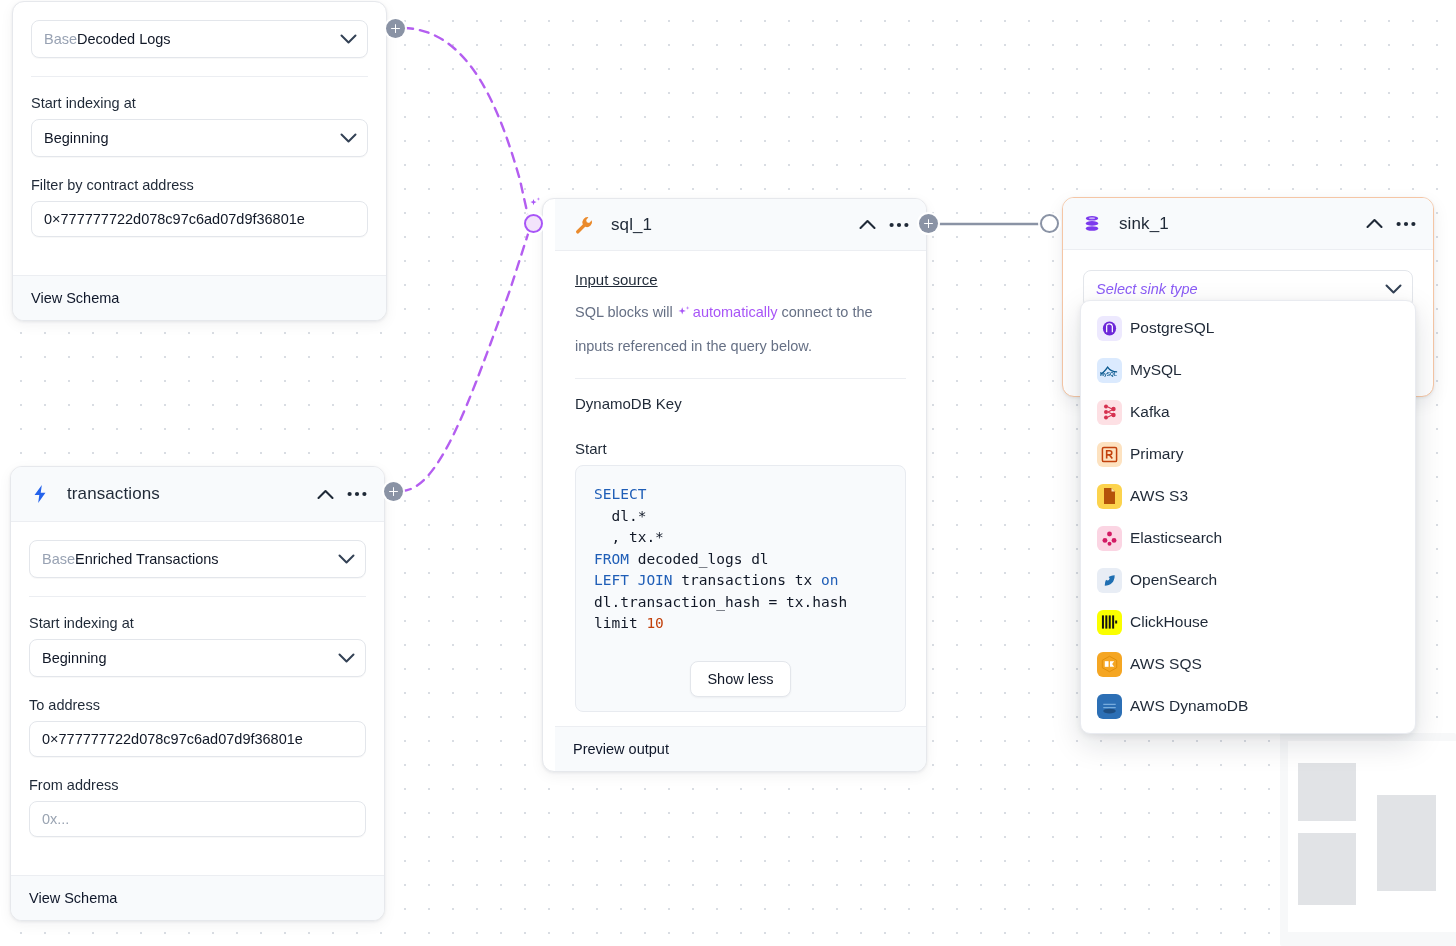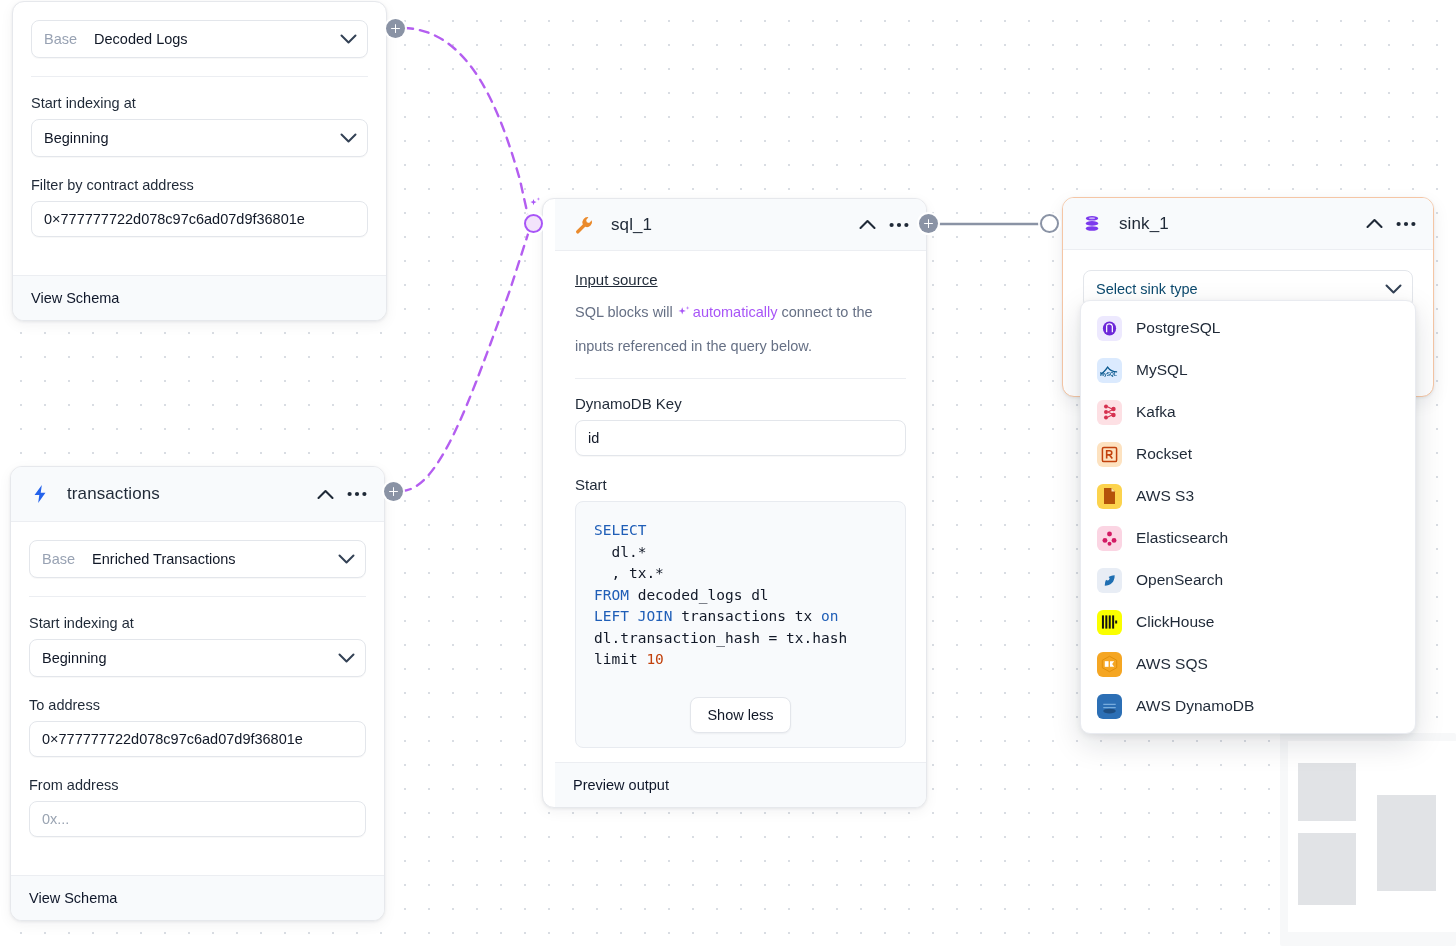--- a/index.html
+++ b/index.html
@@ -80,21 +80,21 @@
     display: flex;
     align-items: center;
     padding: 0 12px;
     font-size: 14.5px;
     color: #111827;
     box-shadow: 0 1px 1px rgba(16,24,40,.03);
     cursor: pointer;
     white-space: nowrap;
     overflow: hidden;
   }
-  .ctl .prefix { color: #98a2b3; margin-right: 17px; text-align: right; }
+  .ctl .prefix { color: #98a2b3; margin-right: 0; text-align: right; }
   .ctl .chev {
     position: absolute; right: 10px; top: 50%;
     transform: translateY(-50%);
     display: flex;
   }
   .ctl.input { cursor: text; }
   .ctl.input .ph { color: #9aa4b2; }
   .divider { height: 1px; background: #eceef2; margin: 18px 0; }
   .spacer-20 { height: 20px; }
 
@@ -196,21 +196,21 @@
     box-shadow: 0 10px 30px rgba(16,24,40,.13), 0 2px 6px rgba(16,24,40,.07);
     padding: 6px 0;
     z-index: 20;
     overflow: hidden;
   }
   .dd-item {
     display: flex; align-items: center;
     height: 42px;
     padding: 0 16px;
     cursor: pointer;
-    gap: 14px;
+    gap: 8px;
   }
   .dd-icon {
     width: 25px; height: 25px;
     border-radius: 6px;
     display: flex; align-items: center; justify-content: center;
     flex: 0 0 auto;
     font-size: 11px; font-weight: 700;
     overflow: hidden;
   }
   .dd-label { font-size: 15.5px; color: #1f2937; white-space: nowrap; }
@@ -347,23 +347,20 @@
     <div class="node-body" style="padding:20px 20px 14px 20px;">
       <div class="field-label" style="font-size:15px;text-decoration:underline;">Input source</div>
       <div class="sql-desc">
         <span>SQL blocks will </span><span class="sparkle"><svg width="14" height="14" viewBox="0 0 14 14">
               <path d="M5.2 2.2 L6.1 5.0 L8.9 5.9 L6.1 6.8 L5.2 9.6 L4.3 6.8 L1.5 5.9 L4.3 5.0 Z" fill="#a855f7"></path>
               <path d="M10.6 1.0 L11.1 2.4 L12.5 2.9 L11.1 3.4 L10.6 4.8 L10.1 3.4 L8.7 2.9 L10.1 2.4 Z" fill="#c084fc"></path>
             </svg></span><span class="magic">automatically</span><span> connect to the inputs referenced in the query below.</span>
       </div>
       <div class="divider" style="margin:16px 0;"></div>
       <div class="field-label" style="font-size:15px;">DynamoDB Key</div>
-      <div class="ctl input" style="height:36px;">
-        <span>id</span>
-      </div>
       <div class="spacer-20"></div>
       <div class="field-label" style="font-size:15px;">Start</div>
       <div class="code-box">
         <pre class="code" id="sql-code"><span class="kw">SELECT</span>
   dl.*
   , tx.*
 <span class="kw">FROM</span> decoded_logs dl
 <span class="kw">LEFT JOIN</span> transactions tx <span class="kw">on</span>
 dl.transaction_hash = tx.hash
 limit <span class="num">10</span></pre>
@@ -394,21 +391,21 @@
       <span class="hdr-btn dots">
         <svg width="20" height="6" viewBox="0 0 20 6">
             <circle cx="2.6" cy="3" r="2.1" fill="#1f2937"></circle>
             <circle cx="10" cy="3" r="2.1" fill="#1f2937"></circle>
             <circle cx="17.4" cy="3" r="2.1" fill="#1f2937"></circle>
           </svg>
       </span>
     </div>
     <div class="node-body" style="padding:20px;">
       <div class="ctl" style="height:38px;">
-        <span style="color:#0c4a6e;">Select sink type</span>
+        <span style="color:#8b5cf6;font-style:italic;">Select sink type</span>
         <span class="chev">
           <svg width="17" height="11" viewBox="0 0 17 11">
               <path d="M1.5 2 L8.5 9 L15.5 2" fill="none" stroke="#334155" stroke-width="2" stroke-linecap="round" stroke-linejoin="round"></path>
             </svg>
         </span>
       </div>
     </div>
   </div>
 
   <div class="dropdown" style="left:1080px; top:300px; width:334px;" id="sink-dropdown">
@@ -444,21 +441,21 @@
         </span>
         <span class="dd-label">Kafka</span>
       </div>
       <div class="dd-item">
         <span class="dd-icon" style="background:#fde2c0;color:#c2410c;">
           <svg width="17" height="17" viewBox="0 0 18 18">
             <rect x="1.5" y="1.5" width="15" height="15" rx="1.5" fill="none" stroke="#c2410c" stroke-width="1.6"></rect>
             <path d="M6 5 h3.2 a2.2 2.2 0 0 1 0 4.4 H6 z M9 9.4 L12 13.2 M6 5 v8.2" stroke="#c2410c" stroke-width="1.7" fill="none"></path>
           </svg>
         </span>
-        <span class="dd-label">Rockset</span>
+        <span class="dd-label">Primary</span>
       </div>
       <div class="dd-item">
         <span class="dd-icon" style="background:#fcd34d;color:#b45309;">
           <svg width="15" height="18" viewBox="0 0 15 18">
             <path d="M2 1 h7.5 L13 4.5 V17 H2 Z" fill="#b45309"></path>
             <path d="M9.5 1 L13 4.5 H9.5 Z" fill="#fde8b0"></path>
           </svg>
         </span>
         <span class="dd-label">AWS S3</span>
       </div>

